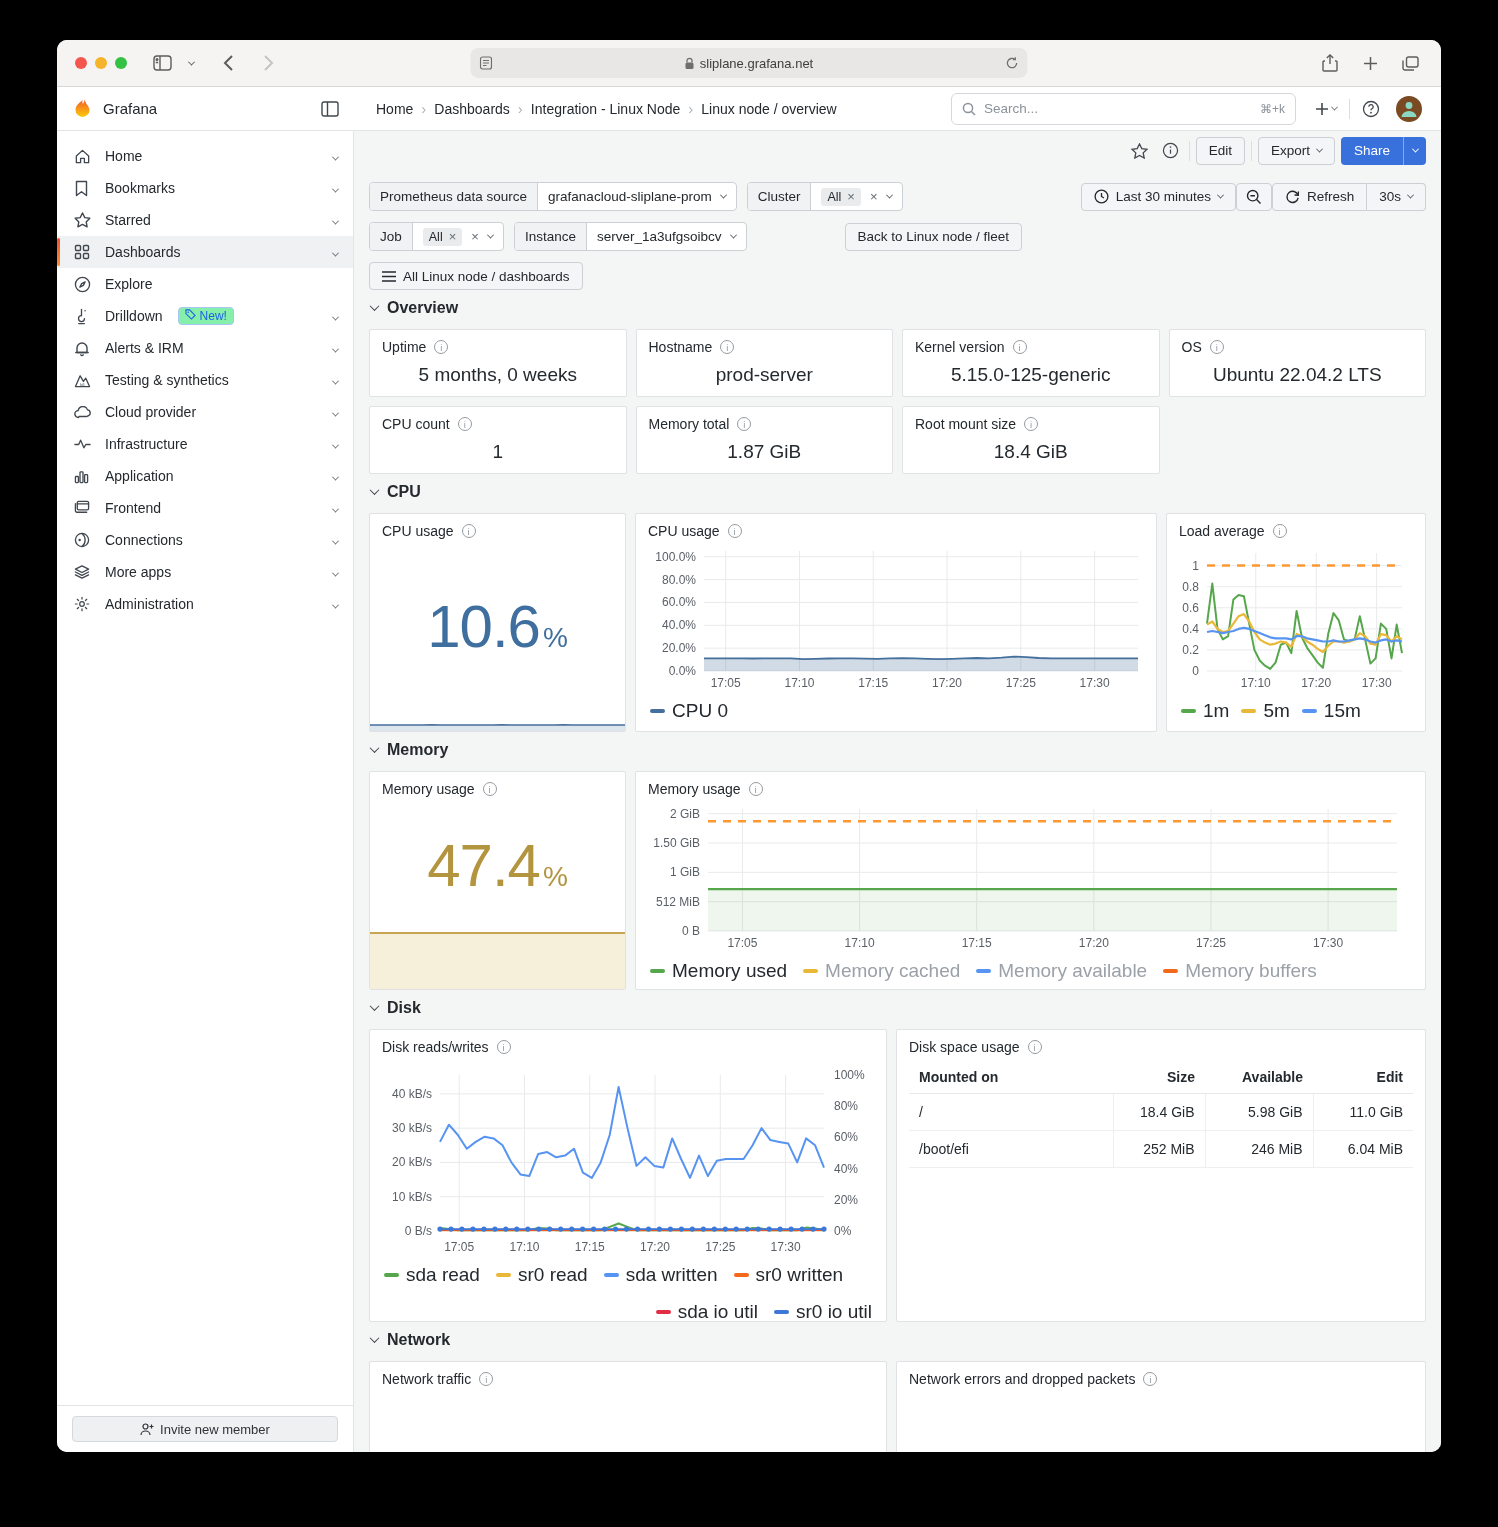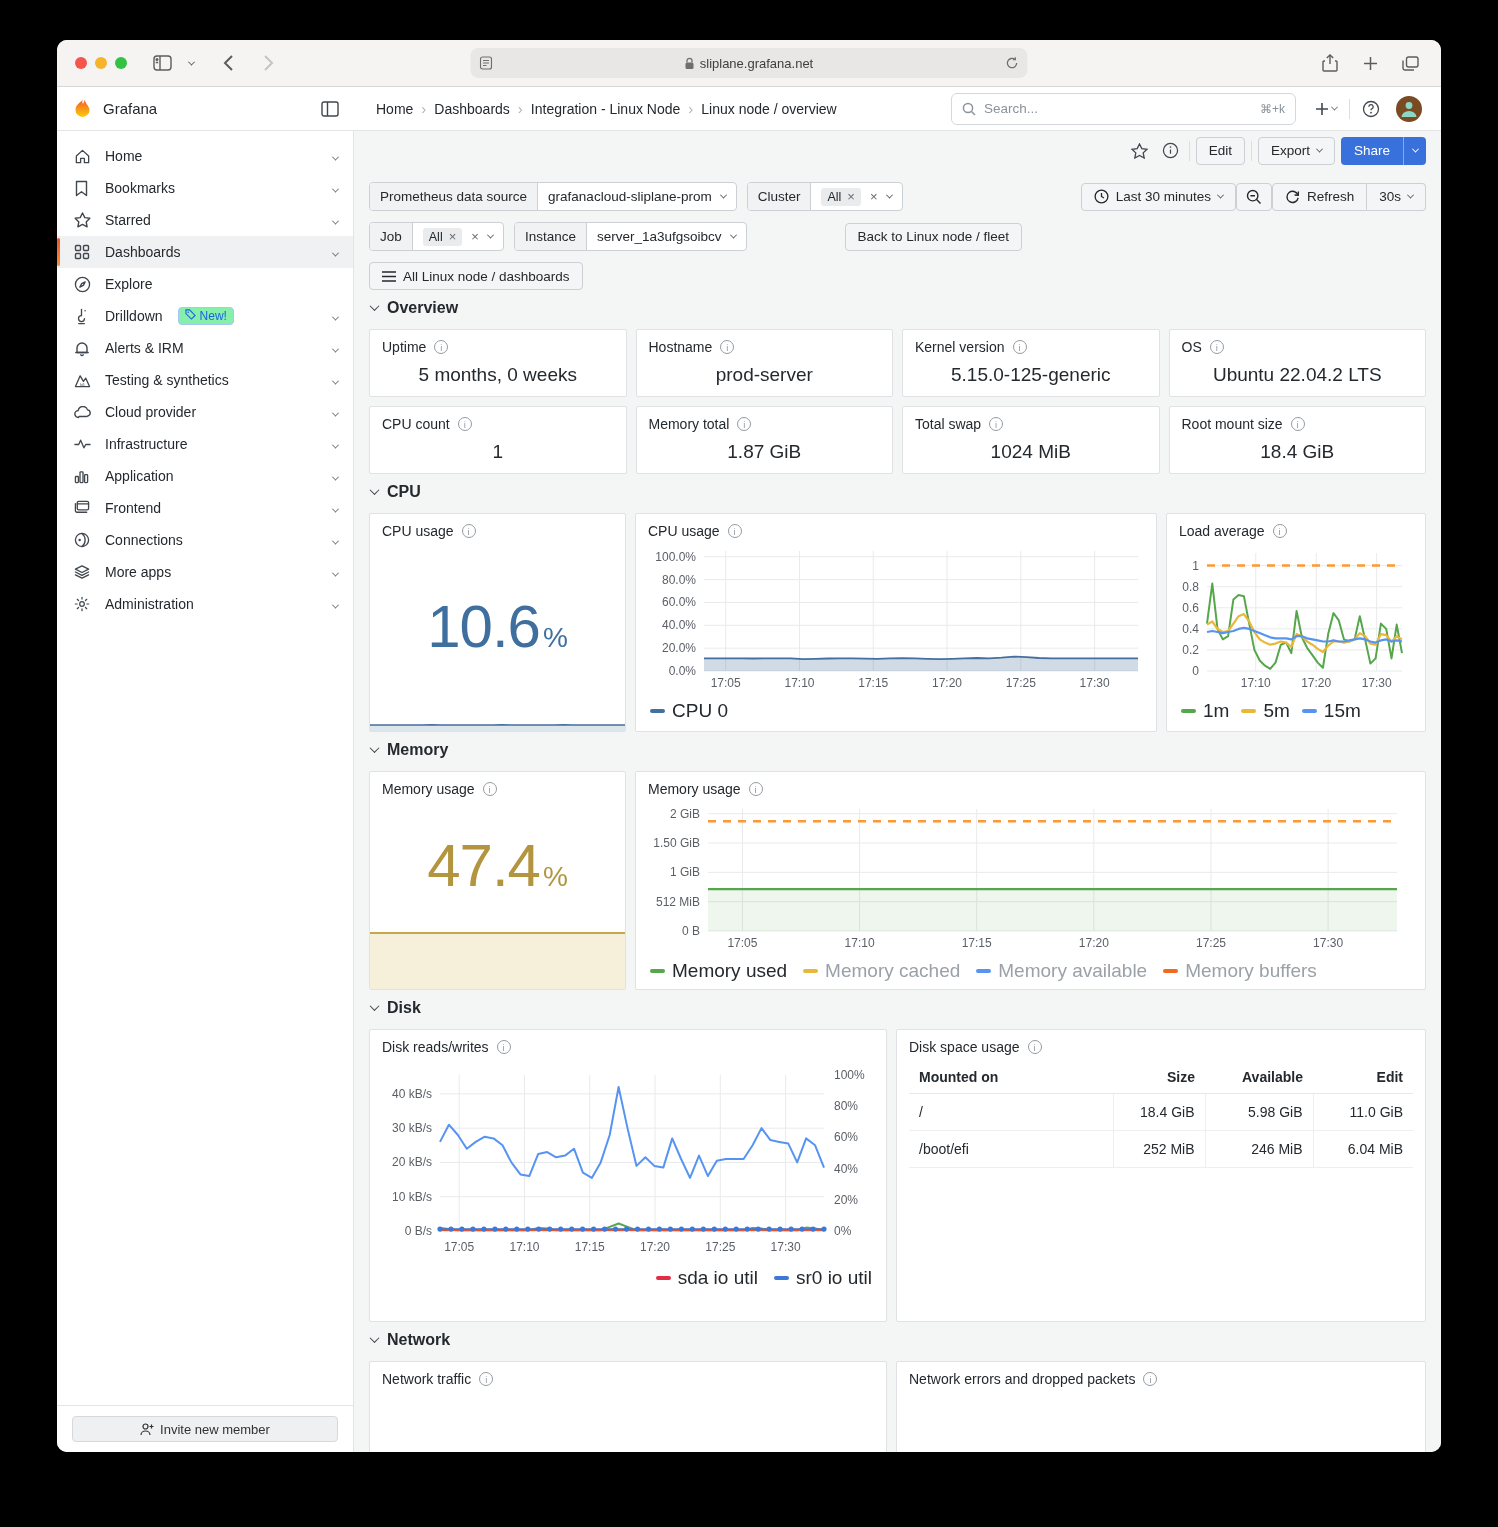--- a/index.html
+++ b/index.html
@@ -595,27 +595,20 @@
               <span class="info"></span>
             </div>
                  <div class="value">1</div>
           </div>
           <div class="panel stat">
             <div class="p-title">
               <span>Memory total</span>
               <span class="info"></span>
             </div>
                  <div class="value">1.87 GiB</div>
-          </div>
-          <div class="panel stat">
-            <div class="p-title">
-              <span>Total swap</span>
-              <span class="info"></span>
-            </div>
-                 <div class="value">1024 MiB</div>
           </div>
           <div class="panel stat">
             <div class="p-title">
               <span>Root mount size</span>
               <span class="info"></span>
             </div>
                  <div class="value">18.4 GiB</div>
           </div>
         </div>
 
@@ -884,20 +877,38 @@
                 <circle cx="356.2" cy="170.1" r="2.6" fill="#3c78d8"></circle>
                 <circle cx="367.2" cy="170.1" r="2.6" fill="#3c78d8"></circle>
                 <circle cx="378.2" cy="170.1" r="2.6" fill="#3c78d8"></circle>
                 <circle cx="389.1" cy="170.1" r="2.6" fill="#3c78d8"></circle>
                 <circle cx="400.1" cy="170.1" r="2.6" fill="#3c78d8"></circle>
                 <circle cx="411.1" cy="170.1" r="2.6" fill="#3c78d8"></circle>
                 <circle cx="422.1" cy="170.1" r="2.6" fill="#3c78d8"></circle>
                 <circle cx="433.0" cy="170.1" r="2.6" fill="#3c78d8"></circle>
                 <circle cx="444.0" cy="170.1" r="2.6" fill="#3c78d8"></circle>
               </svg></div>
+          <div class="legend" id="legend-disk_rw">
+              <span class="lg-item">
+                <span class="lchip" style="background: rgb(86, 166, 75);"></span>
+                <span>sda read</span>
+              </span>
+              <span class="lg-item">
+                <span class="lchip" style="background: rgb(234, 184, 57);"></span>
+                <span>sr0 read</span>
+              </span>
+              <span class="lg-item">
+                <span class="lchip" style="background: rgb(87, 148, 242);"></span>
+                <span>sda written</span>
+              </span>
+              <span class="lg-item">
+                <span class="lchip" style="background: rgb(242, 105, 28);"></span>
+                <span>sr0 written</span>
+              </span>
+            </div>
           <div class="legend right" id="legend2-disk_rw">
               <span class="lg-item">
                 <span class="lchip" style="background: rgb(224, 47, 68);"></span>
                 <span>sda io util</span>
               </span>
               <span class="lg-item">
                 <span class="lchip" style="background: rgb(60, 120, 216);"></span>
                 <span>sr0 io util</span>
               </span>
             </div>

